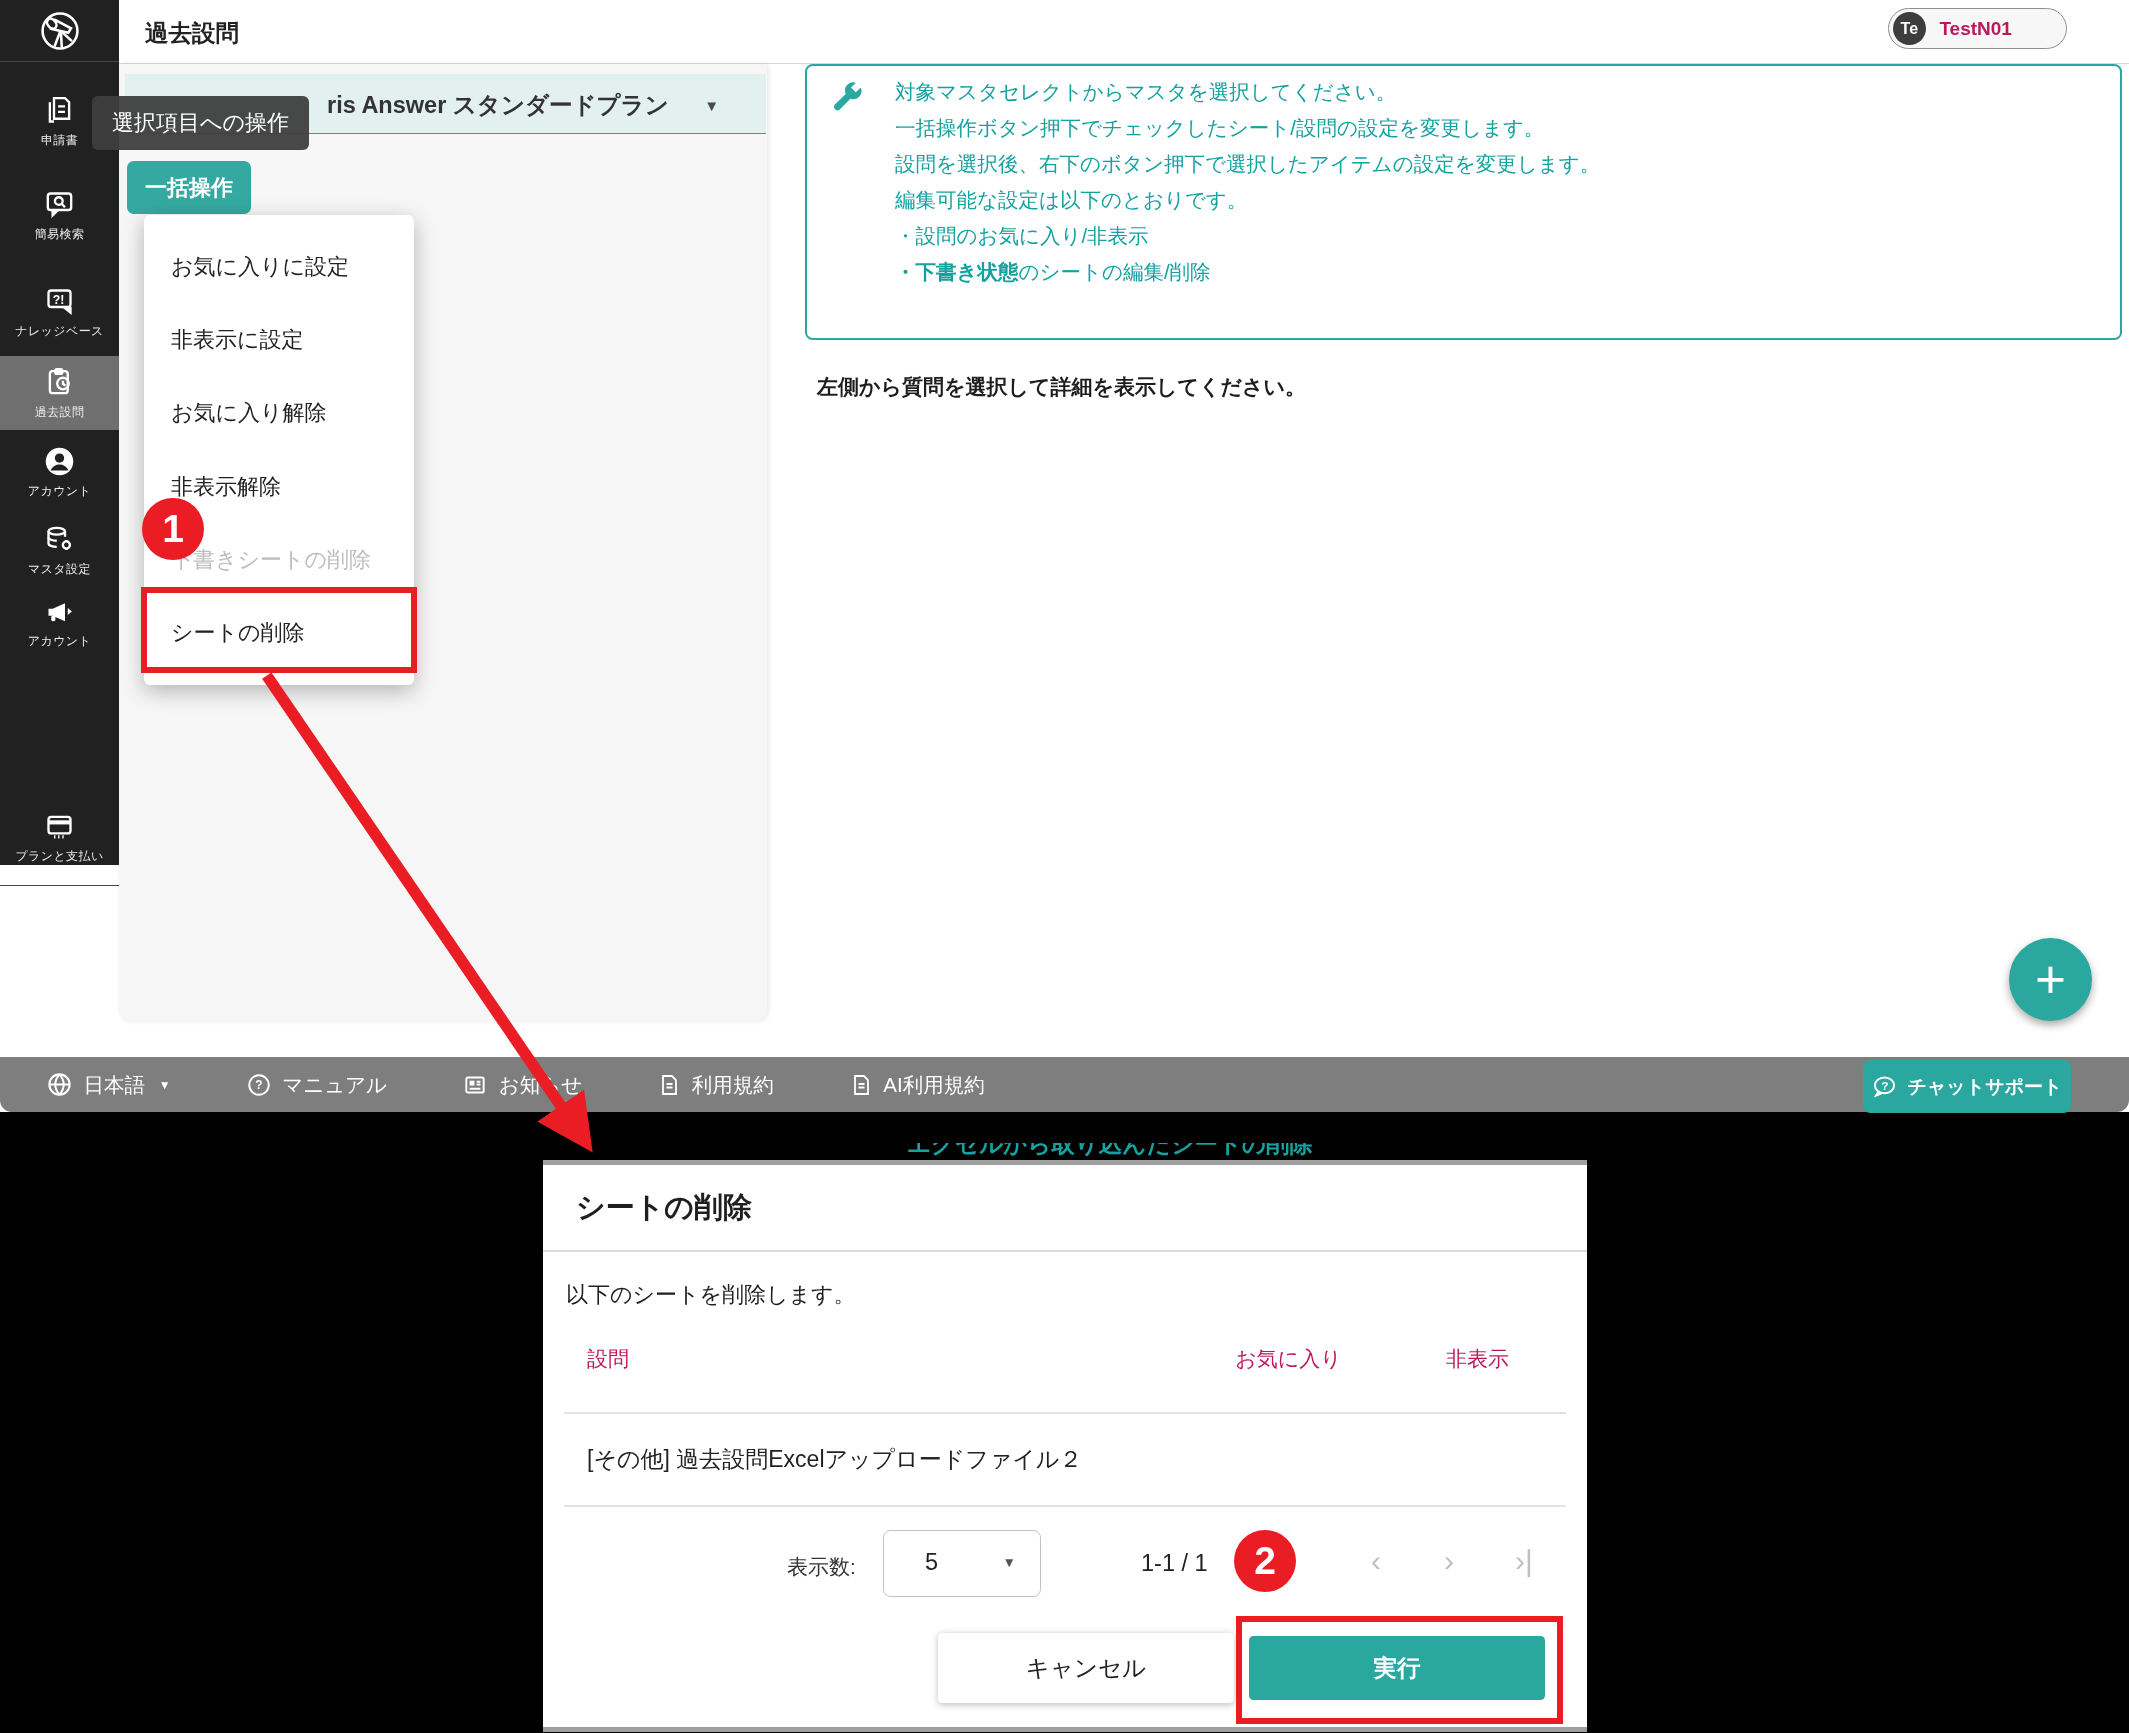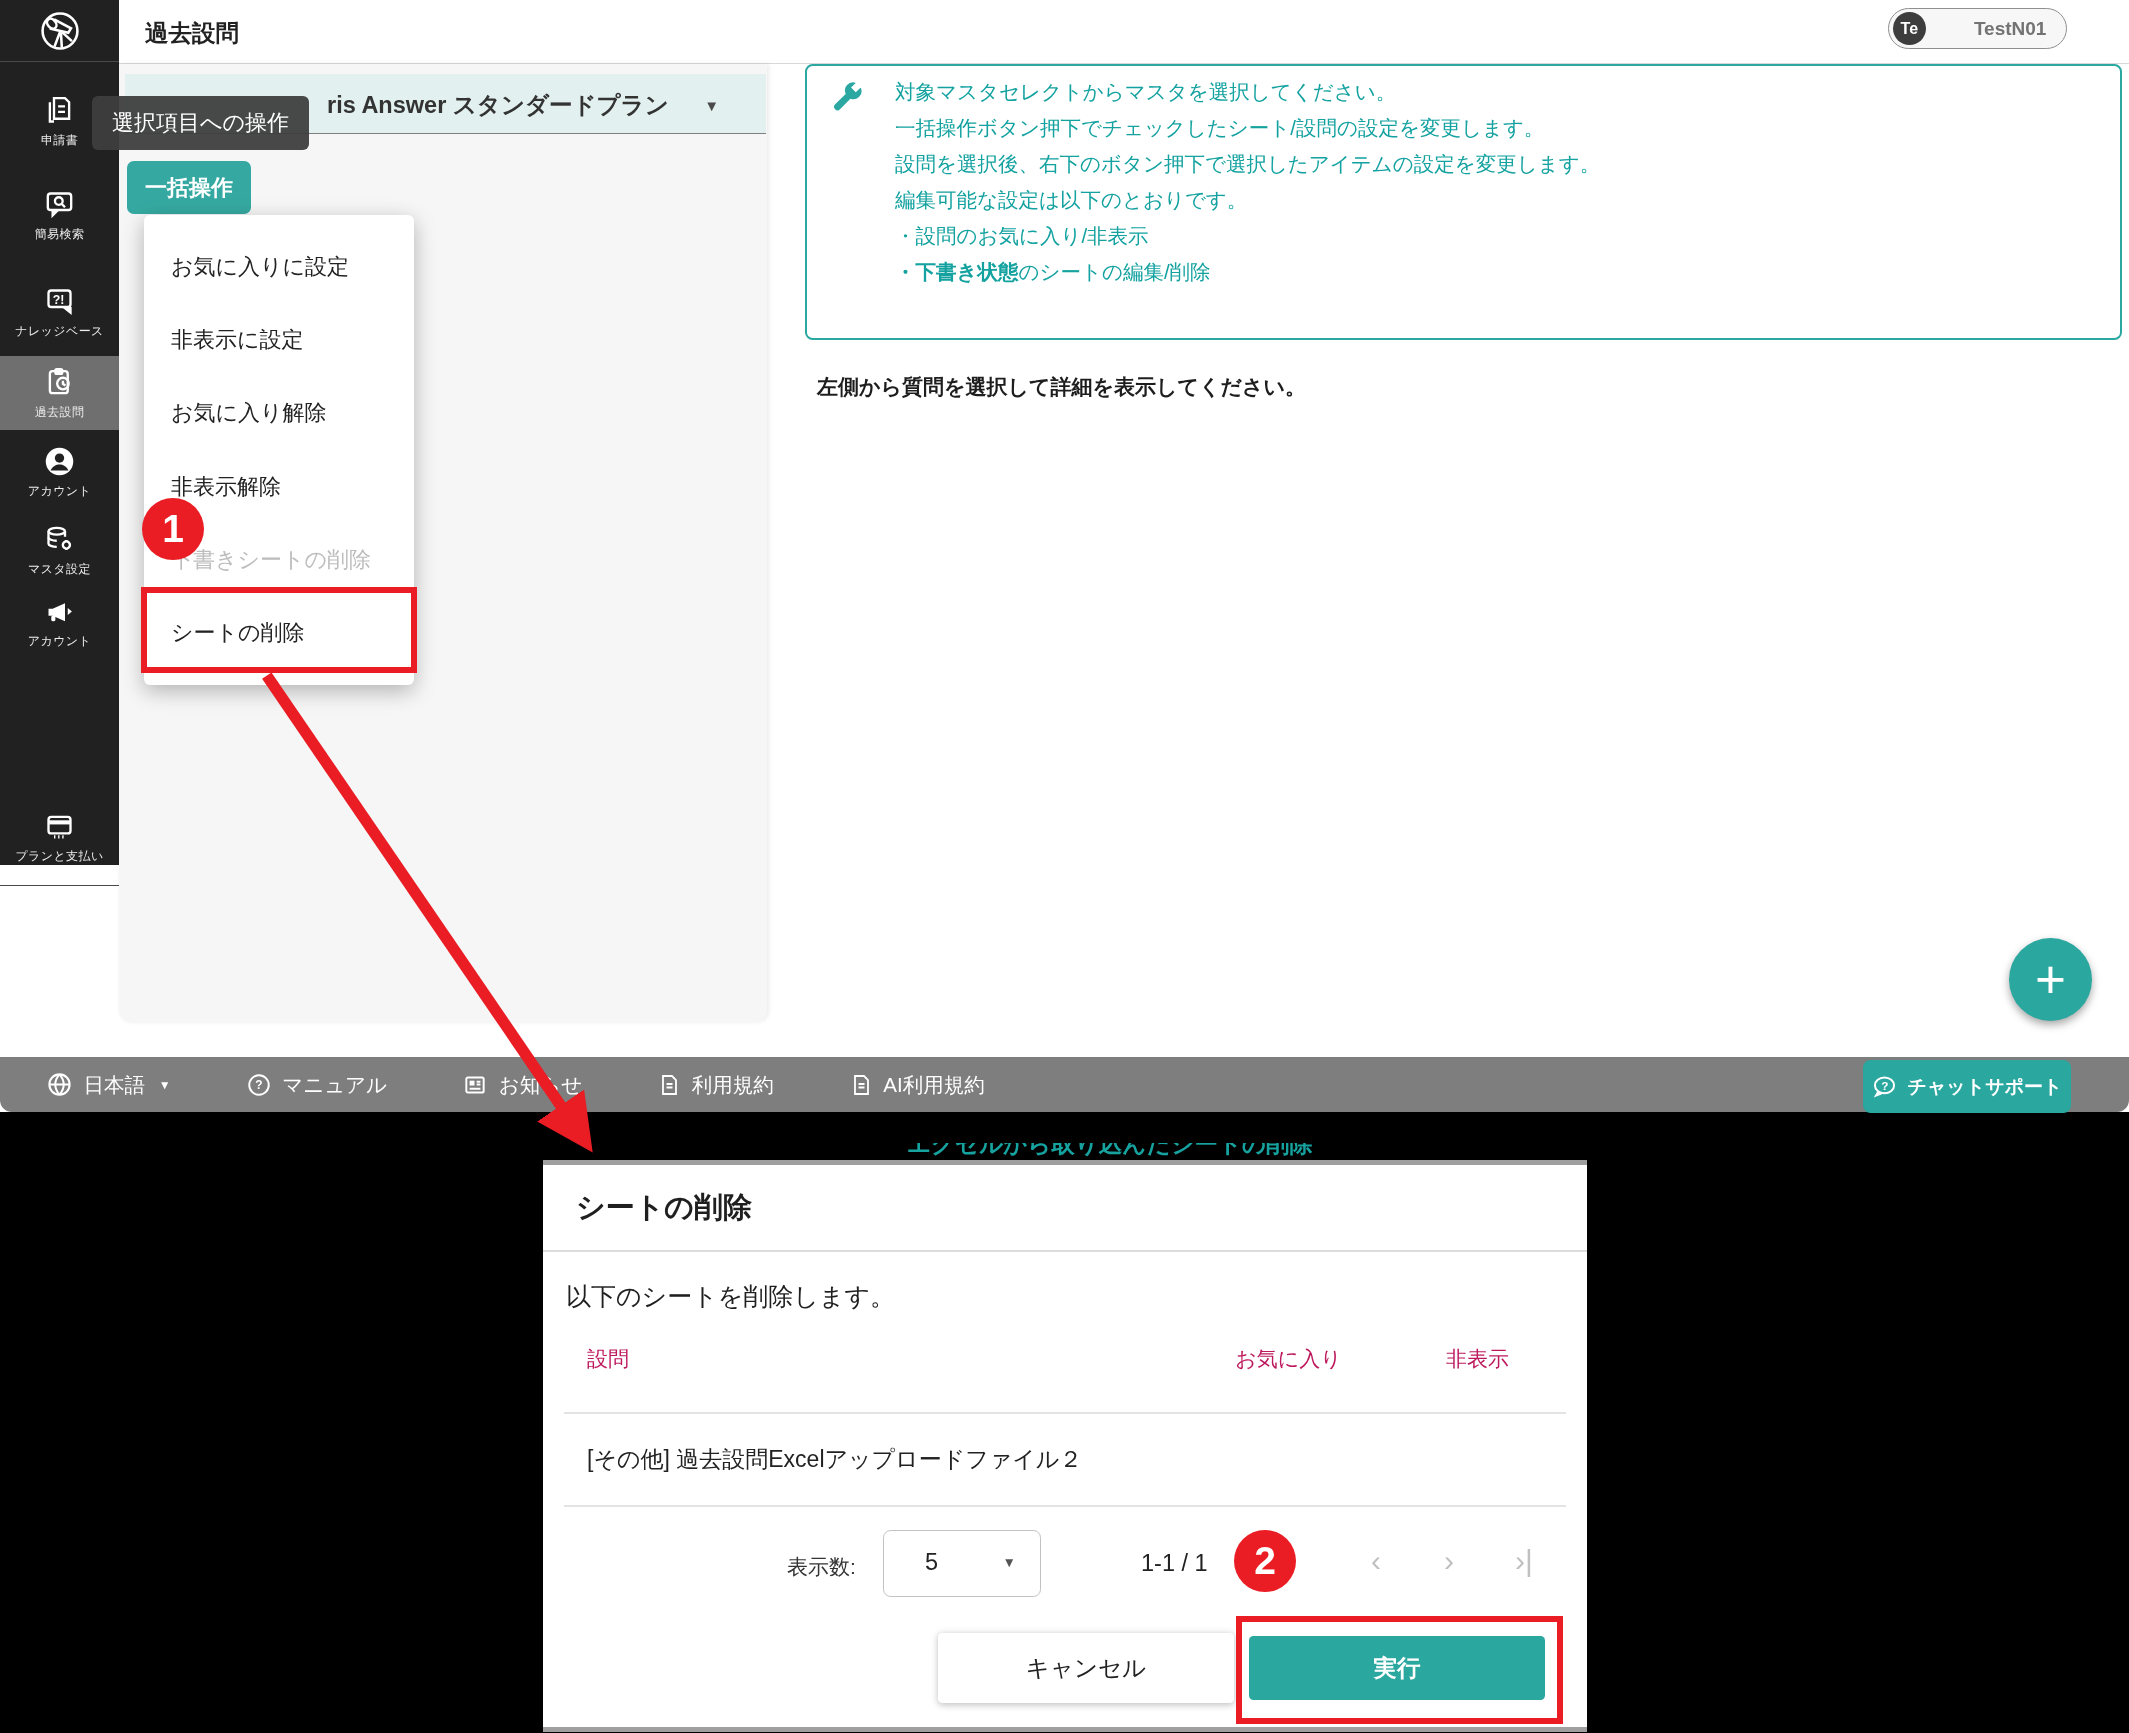--- a/index.html
+++ b/index.html
@@ -7,21 +7,21 @@
   .canvas { position:relative; width:2129px; height:1734px; overflow:hidden; background:#000; }
 
   
   .app { position:absolute; left:0; top:0; width:2129px; height:1112px; background:#fff; }
 
   
   .header { position:absolute; left:119px; top:0; right:0; height:64px; background:#fff; border-bottom:1.5px solid #d8d8d8; z-index:4; }
   .page-title { position:absolute; left:26px; top:16.7px; font-size:23.5px; font-weight:bold; color:#222; }
   .user-pill { position:absolute; right:62px; top:8.3px; height:41px; min-width:179px; border:1.5px solid #8f8f8f; border-radius:21px; background:#f7f7f7; display:flex; align-items:center; padding:0 6px 0 3.8px; }
   .avatar { width:33px; height:33px; border-radius:50%; background:#3d3d3d; color:#fff; font-size:16px; font-weight:bold; display:flex; align-items:center; justify-content:center; }
-  .user-name { flex:1; text-align:right; font-size:19px; font-weight:bold; color:#737373; padding:0 13.6px; }
+  .user-name { flex:1; text-align:left; font-size:19px; font-weight:bold; color:#be185d; padding:0 13.6px; }
 
   
   .sidebar { position:absolute; left:0; top:0; width:119px; height:865px; background:#212121; z-index:5; }
   .logo { position:absolute; left:0; top:0; width:119px; height:62px; display:flex; align-items:center; justify-content:center; border-bottom:0.8px solid #4a4a4a; }
   .nav-item { position:absolute; width:119px; height:65px; display:flex; flex-direction:column; align-items:center; justify-content:center; gap:5.3px; color:#ececec; cursor:pointer; }
   .nav-item .lbl { font-size:12px; letter-spacing:0.4px; white-space:nowrap; }
   .nav-item.active-band { background:#6f6f6f; }
   .side-divider { position:absolute; left:0; width:119px; height:0.8px; background:#4a4a4a; }
   .collapse { position:absolute; left:0; top:916px; width:119px; height:56px; display:flex; align-items:center; justify-content:center; color:#fff; font-size:30px; font-weight:bold; cursor:pointer; }
 
@@ -57,21 +57,21 @@
   .footer { position:absolute; left:0; top:1057px; width:2129px; height:55px; background:#7e7e7e; border-radius:0 0 12px 12px; display:flex; align-items:center; color:#fff; padding-left:46px; gap:20px; z-index:15; }
   .f-item { display:flex; align-items:center; gap:10.6px; font-size:20.5px; cursor:pointer; white-space:nowrap; }
   .f-caret { font-size:12px; margin-left:3px; }
   .f-gap { width:35px; }
   .chat-btn { position:absolute; left:1863px; top:1060px; width:208px; height:53px; background:#2aa79f; border-radius:7.6px; color:#fff; font-size:19px; font-weight:bold; display:flex; align-items:center; justify-content:center; gap:9px; z-index:16; cursor:pointer; }
 
   
   .modal { position:absolute; left:543px; top:1160px; width:1044px; height:572px; background:#fff; border-top:5.3px solid #9f9f9f; border-bottom:5.3px solid #9f9f9f; z-index:20; }
   .modal-title { position:absolute; left:33px; top:23px; font-size:29px; font-weight:bold; color:#1f1f1f; }
   .m-div1 { position:absolute; left:0; right:0; top:85px; height:1.5px; background:#dcdcdc; }
-  .m-body { position:absolute; left:23px; top:115px; font-size:25px; color:#1f1f1f; }
+  .m-body { position:absolute; left:23px; top:115px; font-size:22px; color:#1f1f1f; }
   .m-head { position:absolute; top:180px; font-size:21px; color:#be185d; }
   .m-head.c1 { left:44px; }
   .m-head.c2 { left:685px; width:121px; text-align:center; }
   .m-head.c3 { left:885px; width:99px; text-align:center; }
   .m-div2 { position:absolute; left:21px; right:21px; top:247px; height:1.5px; background:#e3e3e3; }
   .m-row { position:absolute; left:44px; top:279px; font-size:23px; color:#222; }
   .m-div3 { position:absolute; left:21px; right:21px; top:340px; height:1.5px; background:#e3e3e3; }
   .pp-label { position:absolute; left:244px; top:388px; font-size:21px; color:#333; }
   .pp-select { position:absolute; left:340px; top:365px; width:158px; height:67px; border:1.5px solid #c2c2c2; border-radius:7.6px; background:#fff; cursor:pointer; }
   .pp-val { position:absolute; left:41px; top:18px; font-size:23.5px; color:#222; }

